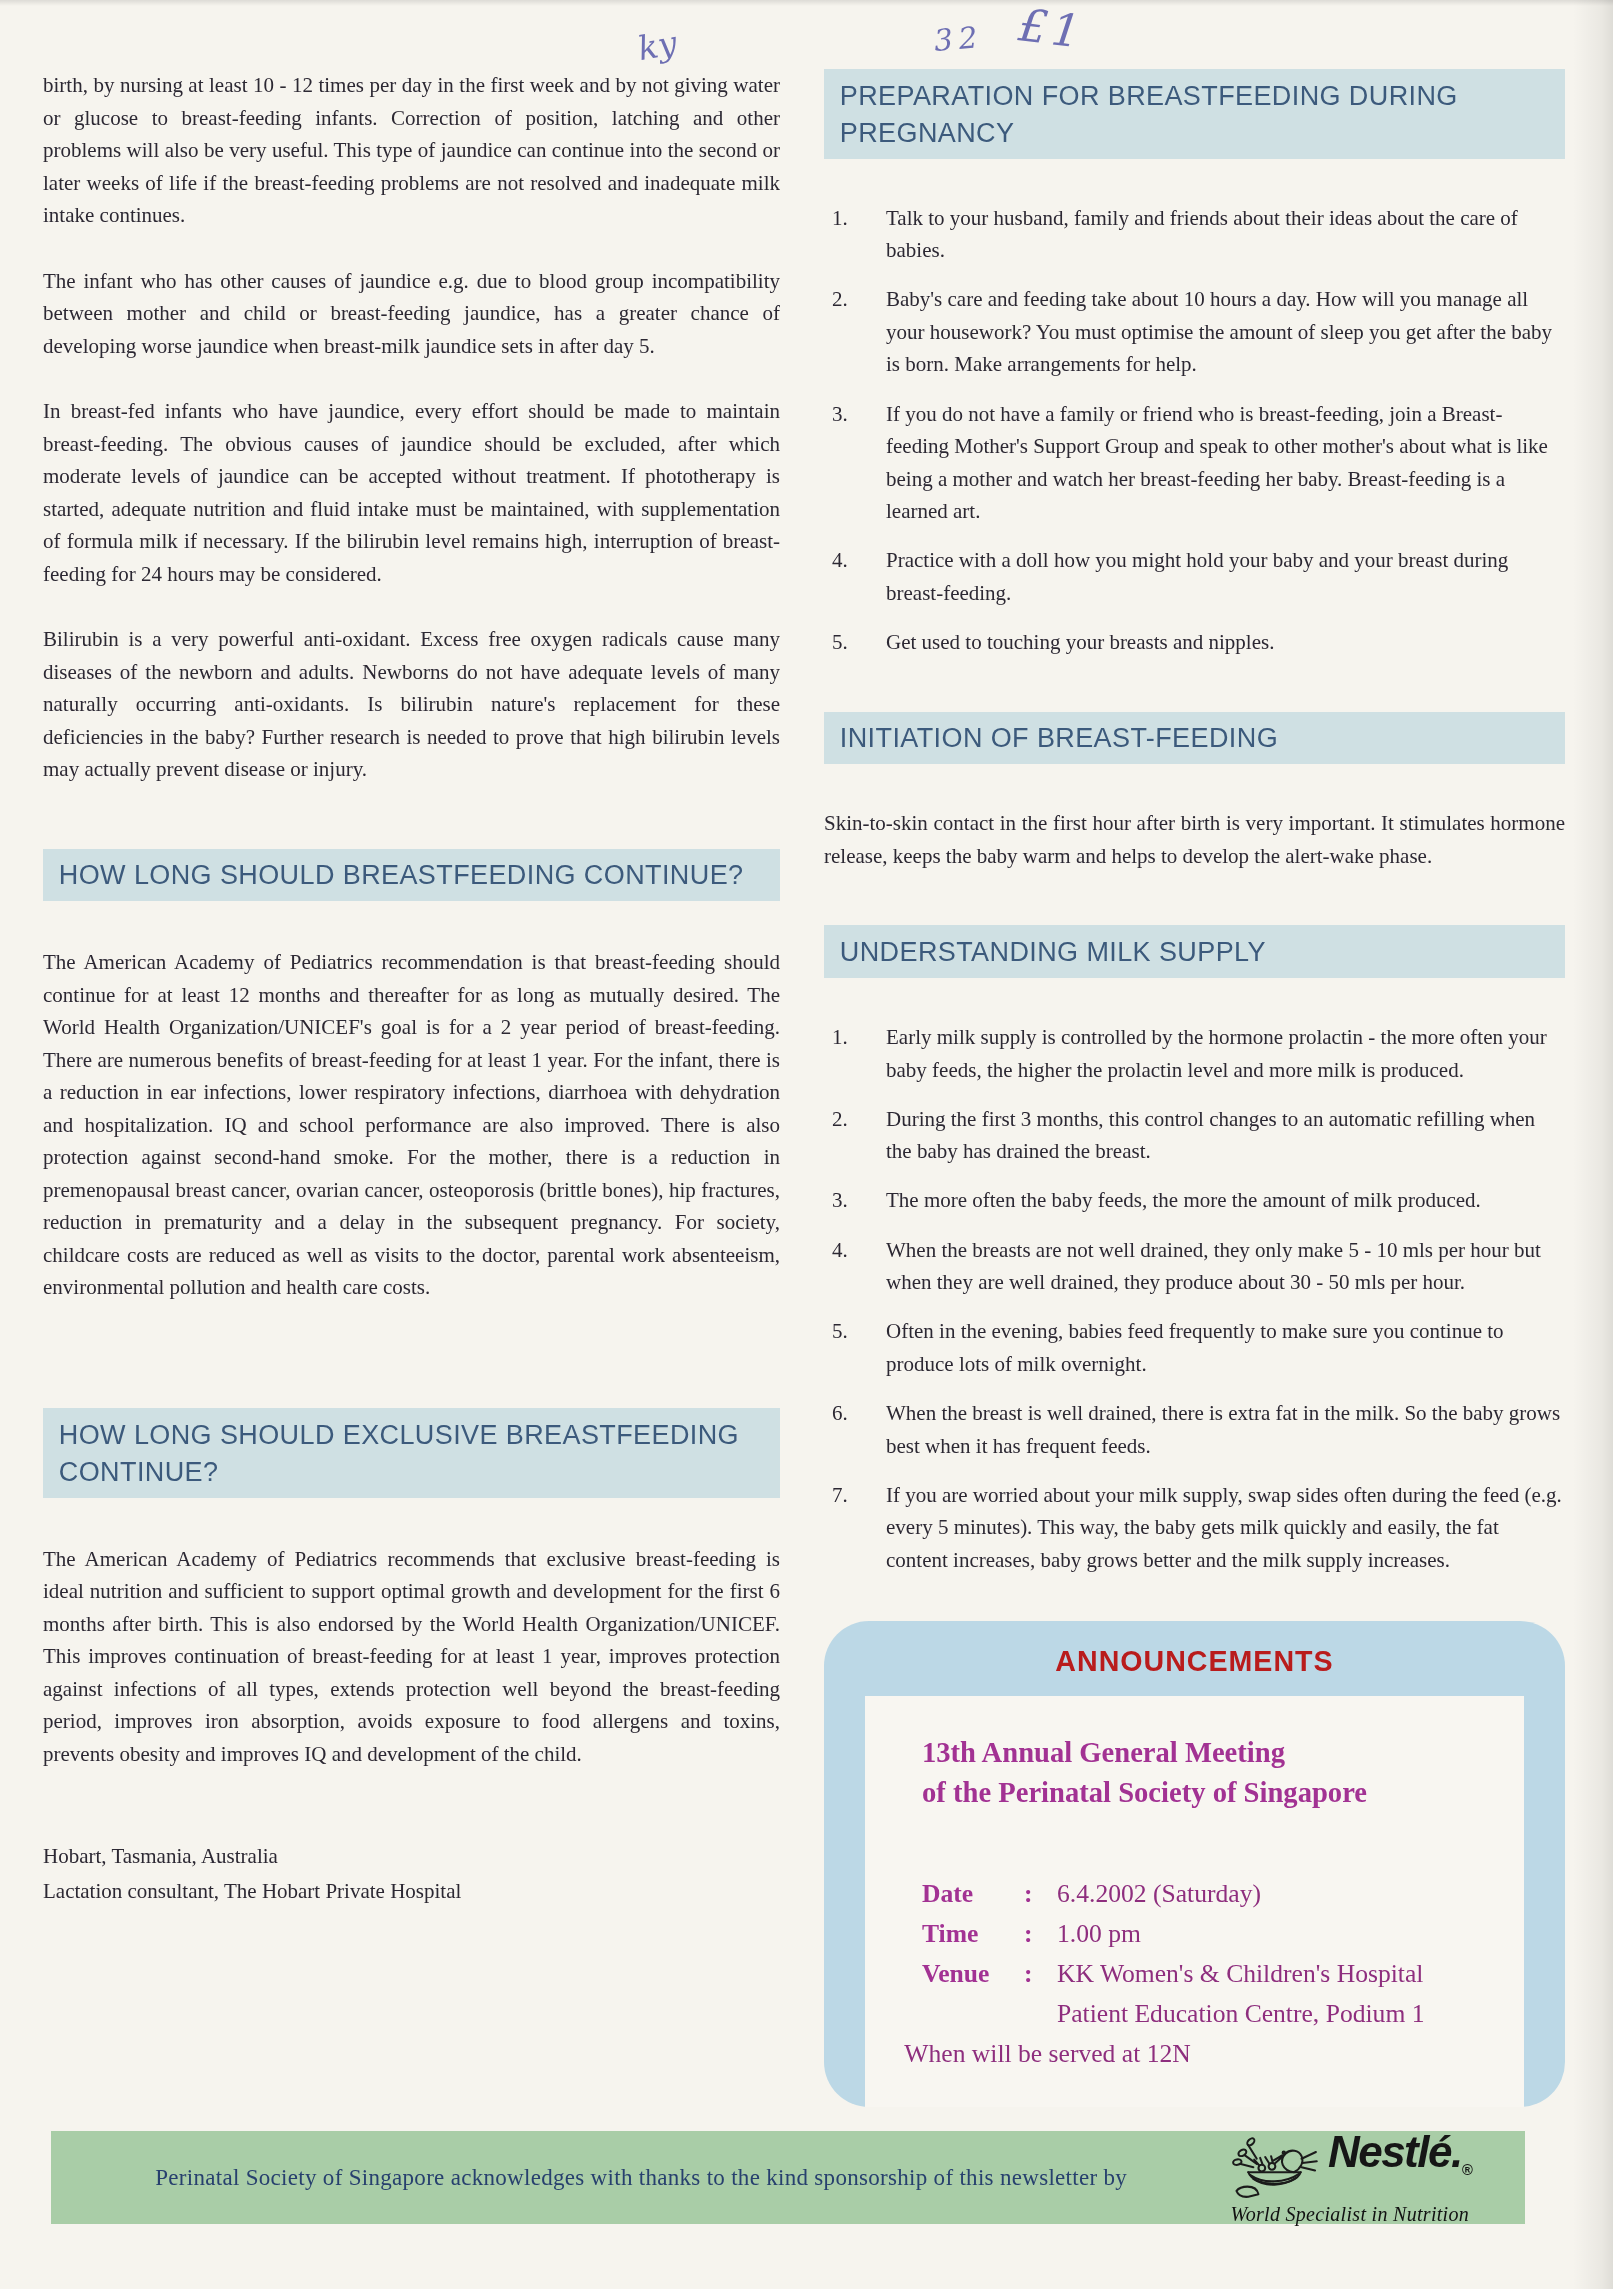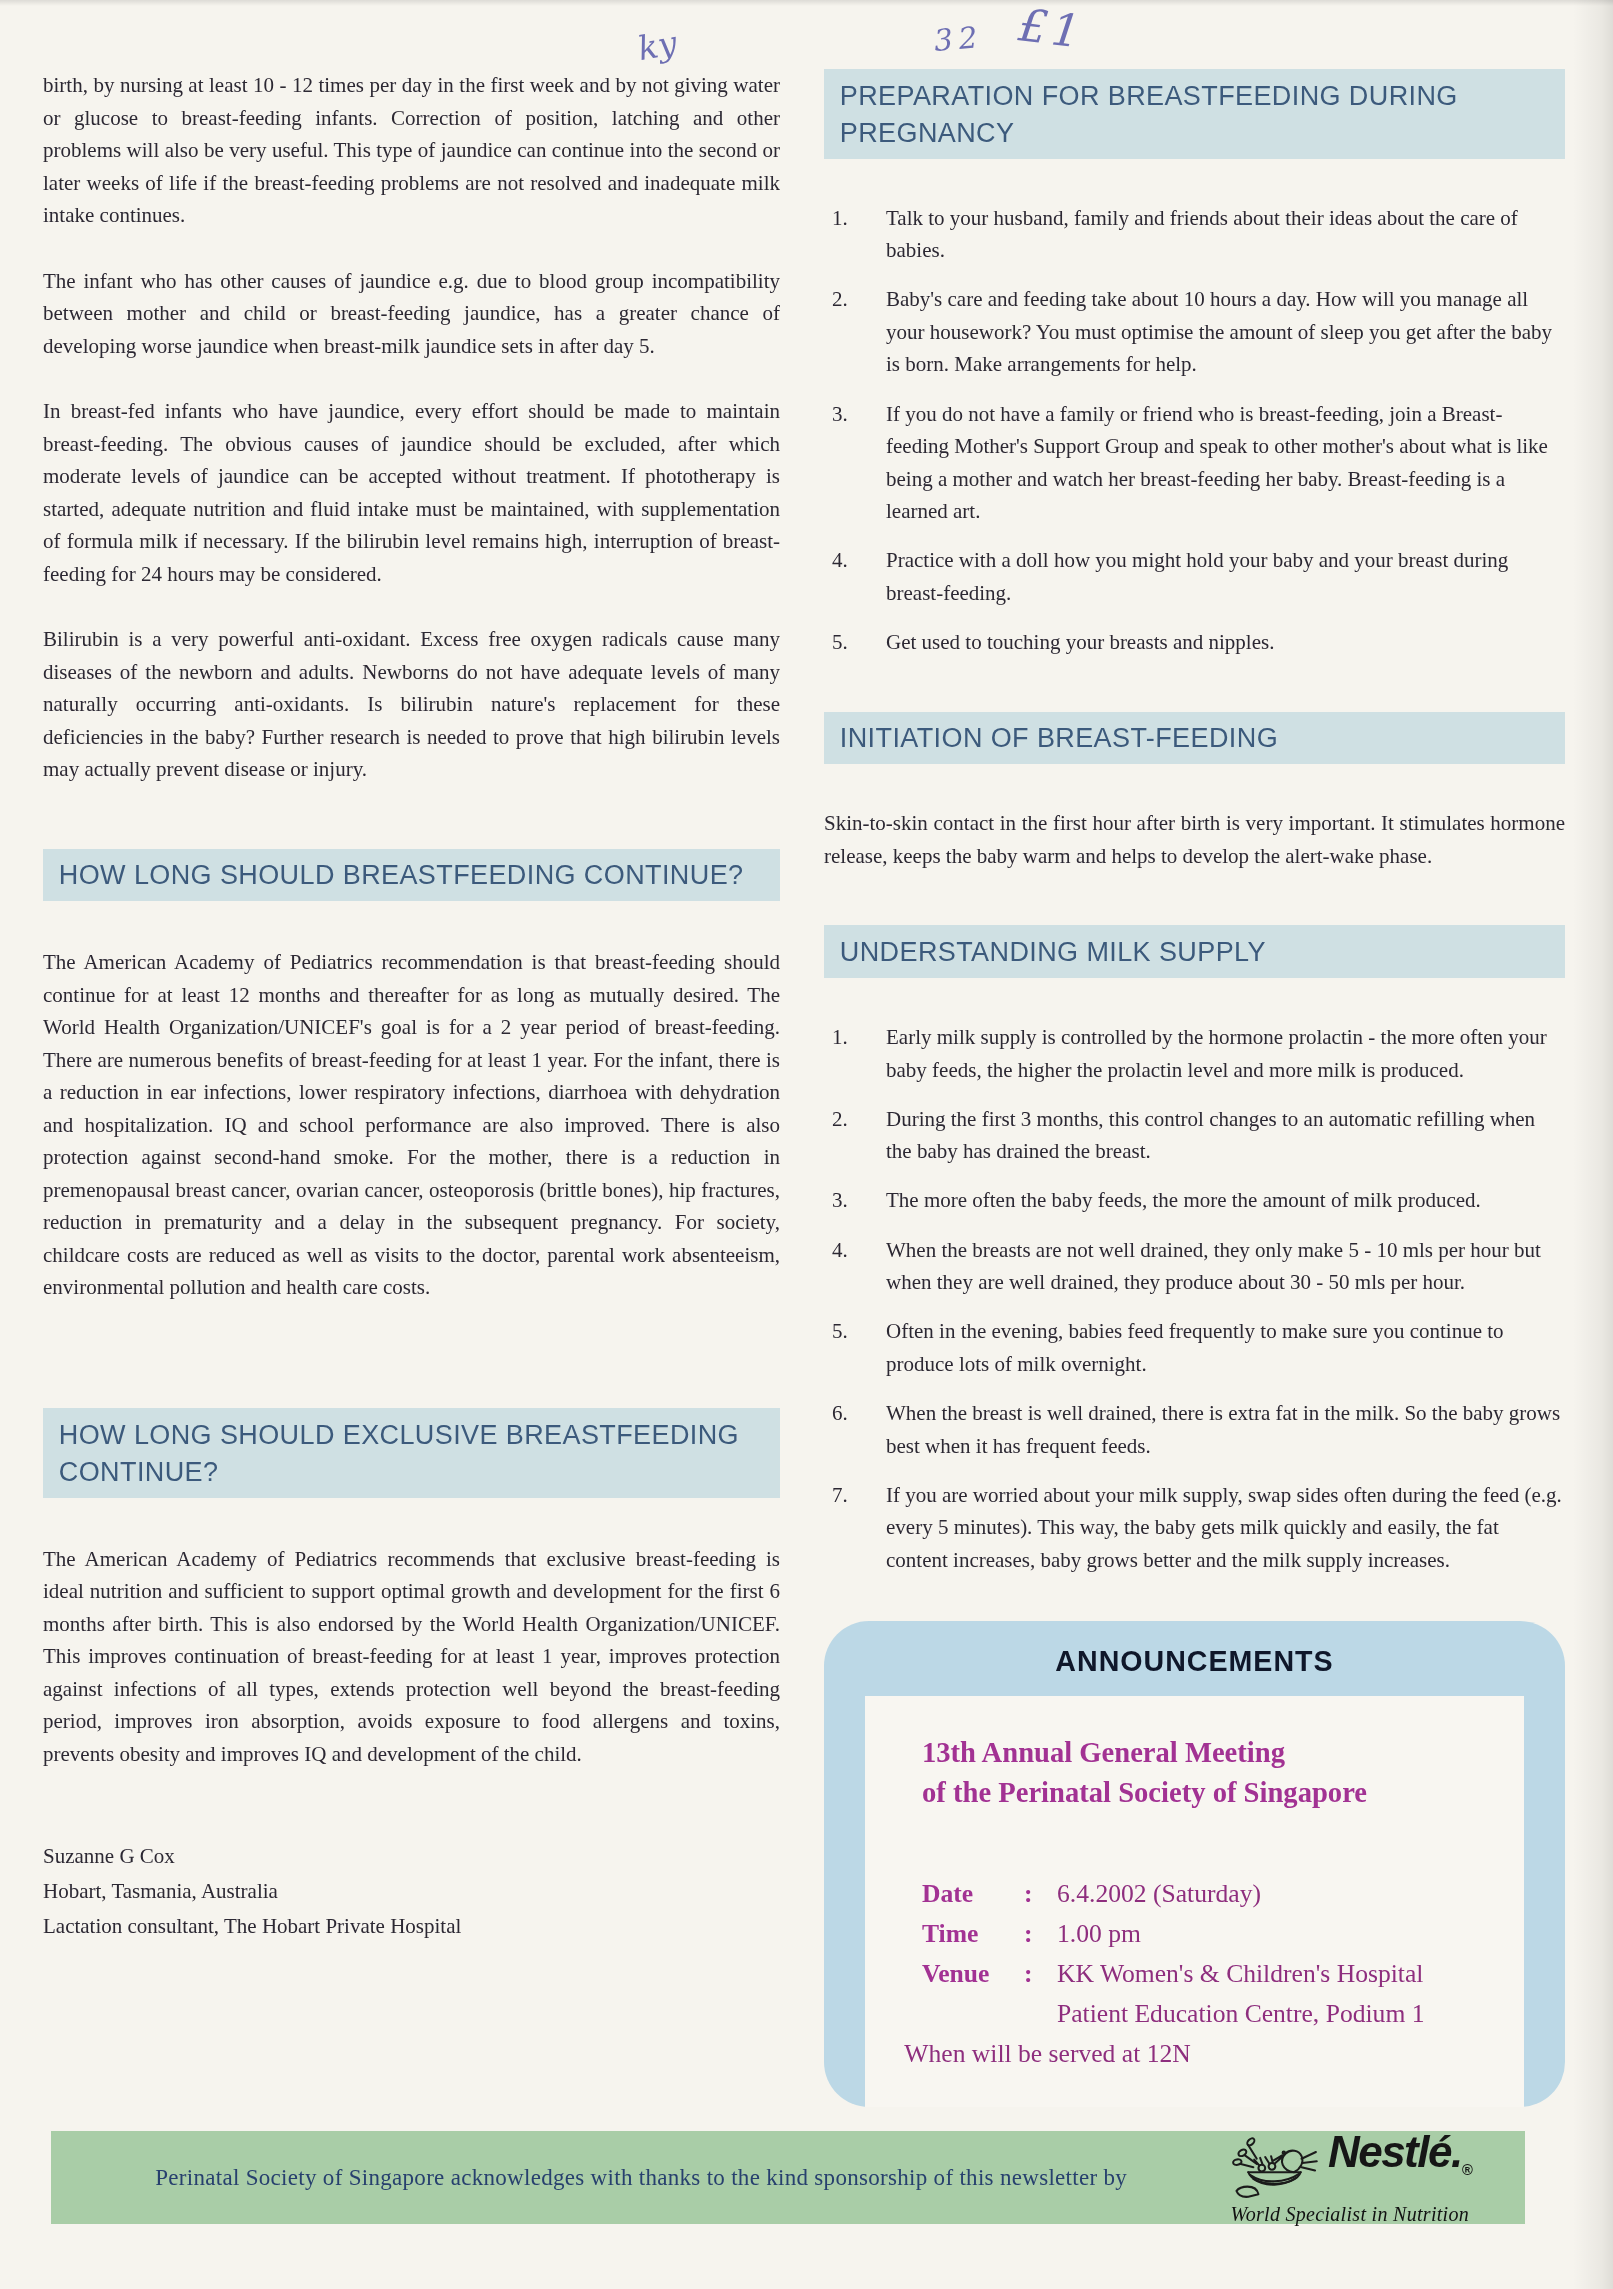--- a/index.html
+++ b/index.html
@@ -59,21 +59,21 @@
     font-size:21px;line-height:32.5px;
   }
 
   
   .ann-box{
     margin-top:45px;
     background:#bcd8e6;
     border-radius:45px;
   }
   .ann-title{
-    text-align:center;color:#0f172a;
+    text-align:center;color:#b91c1c;
     font-family:"Liberation Sans", sans-serif;font-weight:bold;
     font-size:28.6px;letter-spacing:1px;
     padding:23.6px 0 17.7px 0;
   }
   .ann-inner{
     background:#f8f6f1;
     margin:0 41px 41px 41px;
     padding:37px 33px 33px 57px;
   }
   .meeting-title{
@@ -124,21 +124,20 @@
     <p class="body">In breast-fed infants who have jaundice, every effort should be made to maintain breast-feeding. The obvious causes of jaundice should be excluded, after which moderate levels of jaundice can be accepted without treatment. If phototherapy is started, adequate nutrition and fluid intake must be maintained, with supplementation of formula milk if necessary. If the bilirubin level remains high, interruption of breast-feeding for 24 hours may be considered.</p>
     <p class="body">Bilirubin is a very powerful anti-oxidant. Excess free oxygen radicals cause many diseases of the newborn and adults. Newborns do not have adequate levels of many naturally occurring anti-oxidants. Is bilirubin nature's replacement for these deficiencies in the baby? Further research is needed to prove that high bilirubin levels may actually prevent disease or injury.</p>
 
     <div class="heading-bar first">HOW LONG SHOULD BREASTFEEDING CONTINUE?</div>
     <p class="body">The American Academy of Pediatrics recommendation is that breast-feeding should continue for at least 12 months and thereafter for as long as mutually desired. The World Health Organization/UNICEF's goal is for a 2 year period of breast-feeding. There are numerous benefits of breast-feeding for at least 1 year. For the infant, there is a reduction in ear infections, lower respiratory infections, diarrhoea with dehydration and hospitalization. IQ and school performance are also improved. There is also protection against second-hand smoke. For the mother, there is a reduction in premenopausal breast cancer, ovarian cancer, osteoporosis (brittle bones), hip fractures, reduction in prematurity and a delay in the subsequent pregnancy. For society, childcare costs are reduced as well as visits to the doctor, parental work absenteeism, environmental pollution and health care costs.</p>
 
     <div class="heading-bar second">HOW LONG SHOULD EXCLUSIVE BREASTFEEDING CONTINUE?</div>
     <p class="body">The American Academy of Pediatrics recommends that exclusive breast-feeding is ideal nutrition and sufficient to support optimal growth and development for the first 6 months after birth. This is also endorsed by the World Health Organization/UNICEF. This improves continuation of breast-feeding for at least 1 year, improves protection against infections of all types, extends protection well beyond the breast-feeding period, improves iron absorption, avoids exposure to food allergens and toxins, prevents obesity and improves IQ and development of the child.</p>
 
     <div class="signature">
-      <div>Suzanne G Cox</div>
       <div>Hobart, Tasmania, Australia</div>
       <div>Lactation consultant, The Hobart Private Hospital</div>
     </div>
   </div>
 
   <div class="col col-right">
     <div class="heading-bar">PREPARATION FOR BREASTFEEDING DURING PREGNANCY</div>
     <div class="num-list">
       <div class="item"><span class="txt">Talk to your husband, family and friends about their ideas about the care of babies.</span></div>
       <div class="item"><span class="txt">Baby's care and feeding take about 10 hours a day. How will you manage all your housework? You must optimise the amount of sleep you get after the baby is born. Make arrangements for help.</span></div>

